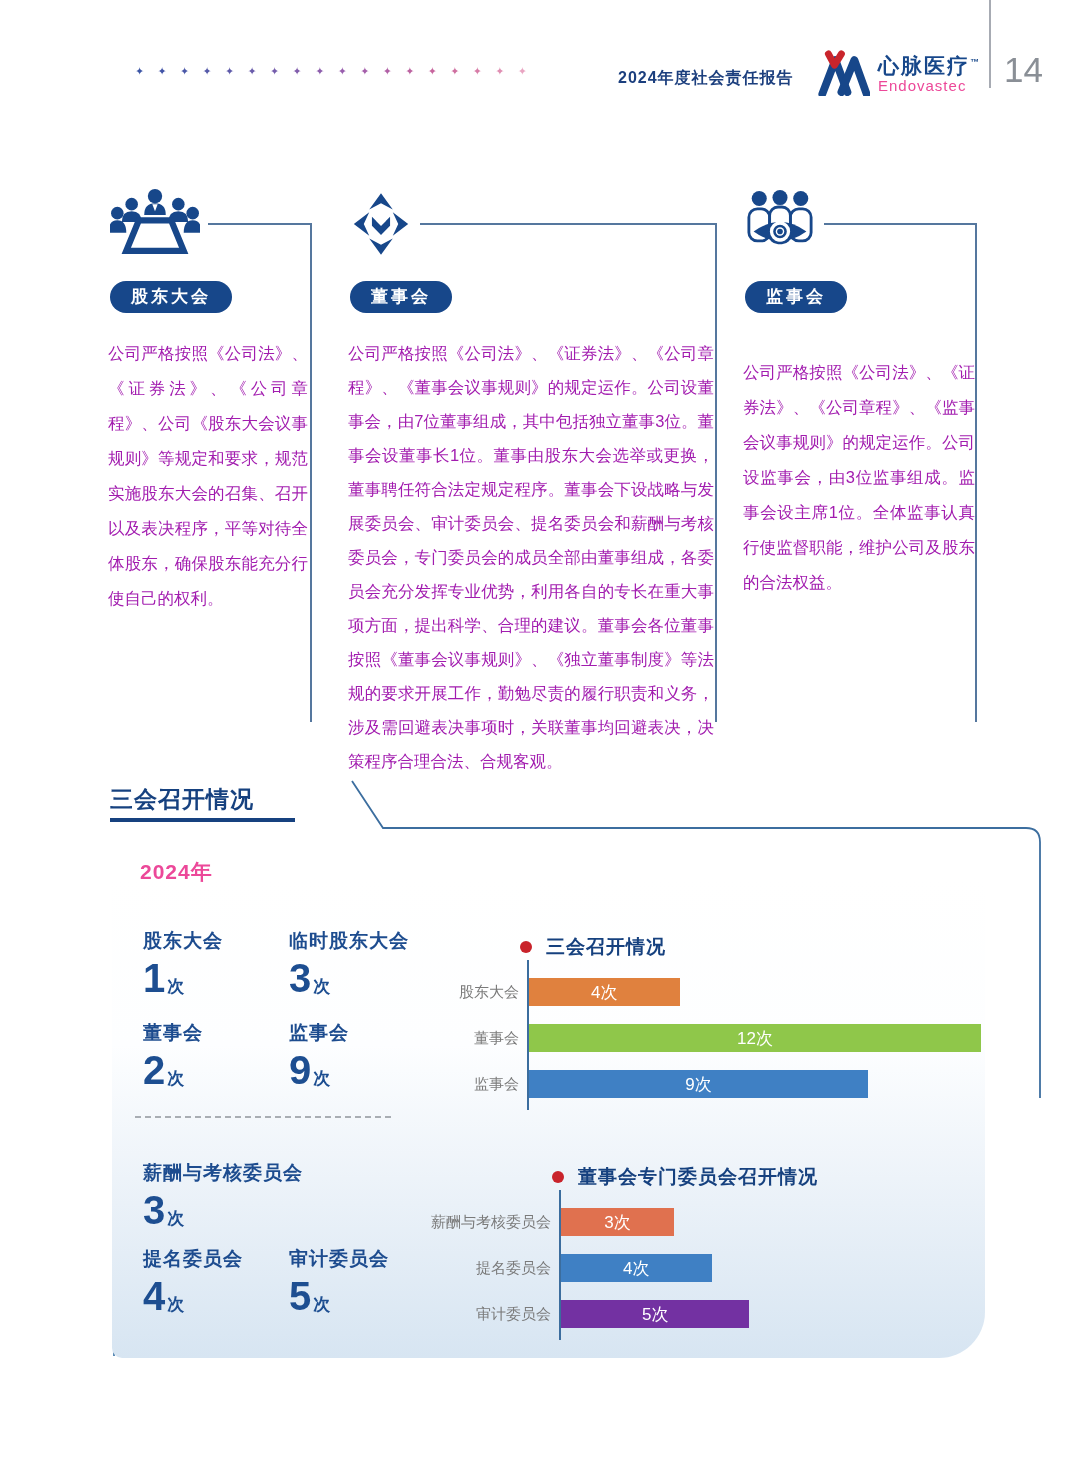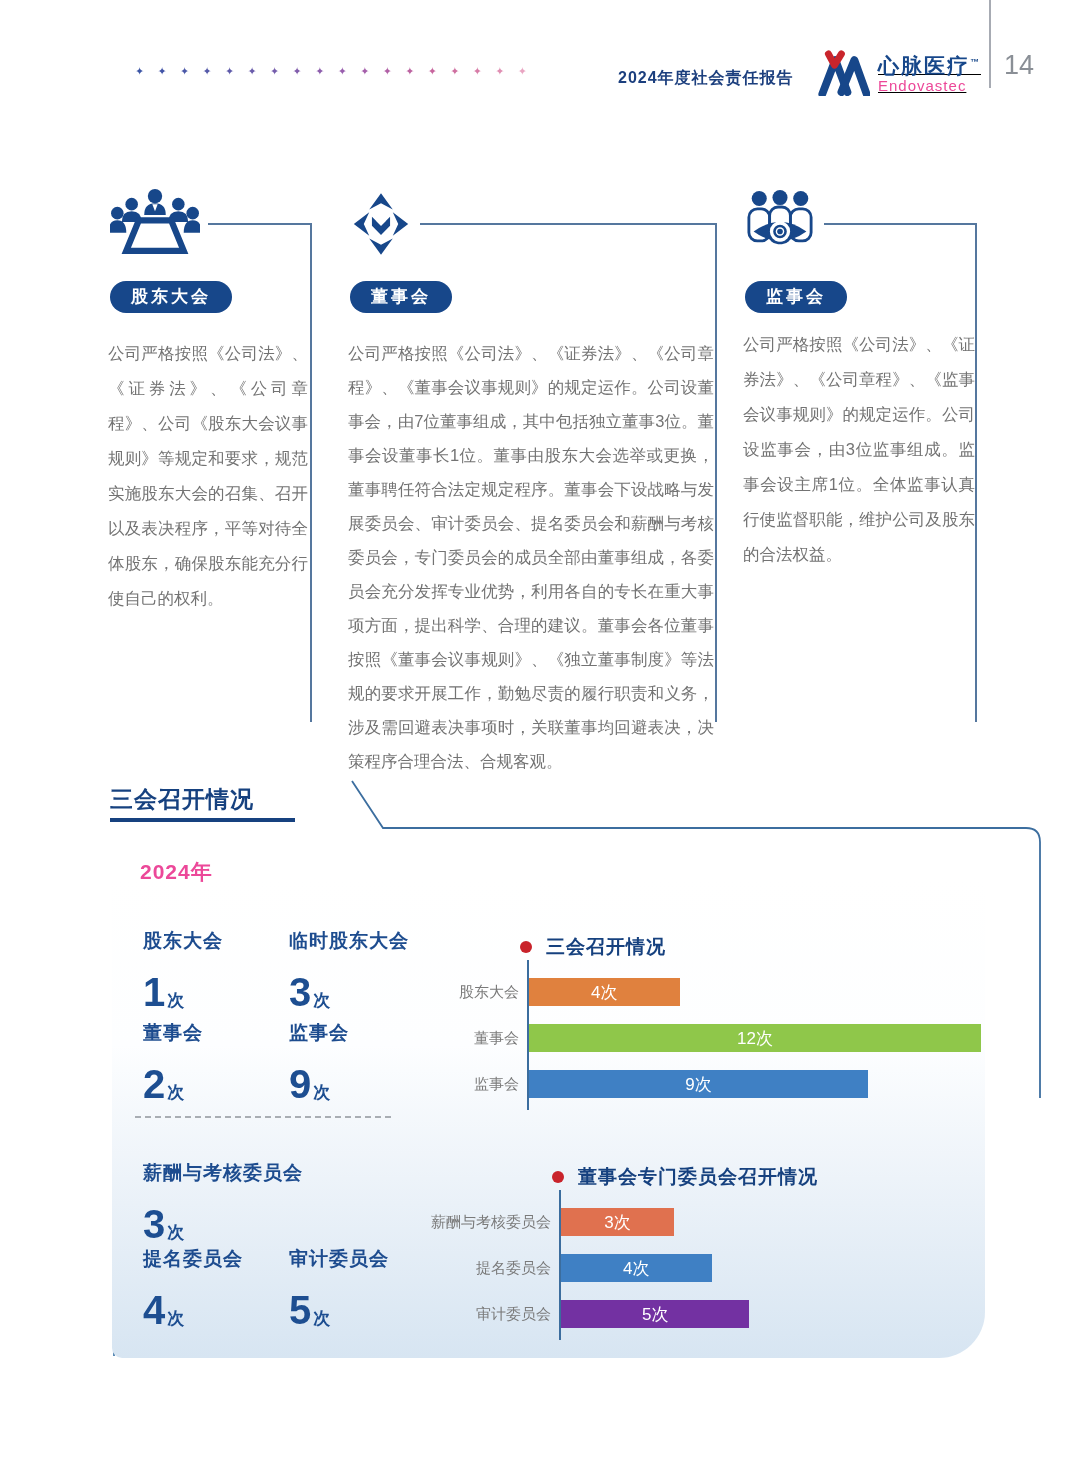--- a/index.html
+++ b/index.html
@@ -4,48 +4,48 @@
 <style>
   html,body{margin:0;padding:0;background:#ffffff;}
   body{font-family:"Liberation Sans", sans-serif;}
   .page{position:relative;width:1080px;height:1466px;background:#ffffff;overflow:hidden;margin:0 auto;}
   .abs{position:absolute;}
 
   
   .sparkles{left:135px;top:66px;width:392px;display:flex;justify-content:space-between;align-items:center;}
   .sparkle{font-size:11px;line-height:11px;}
   .report-title{left:618px;top:68px;font-size:16px;font-weight:bold;color:#1c3f7e;letter-spacing:1px;}
-  .logo-wrap{left:818px;top:50px;display:flex;align-items:center;gap:8px;text-decoration:underline;}
+  .logo-wrap{left:818px;top:50px;display:flex;align-items:center;gap:8px;}
   .logo-text-cn{font-size:21px;font-weight:bold;color:#17478a;letter-spacing:2px;line-height:22px;}
   .logo-tm{font-size:9px;vertical-align:super;color:#17478a;}
   .logo-text-en{font-size:15px;color:#ec4899;letter-spacing:1px;line-height:14px;}
   .page-divider{left:989px;top:0;width:2px;height:88px;background:#a7abb3;}
-  .page-number{left:1004px;top:50px;font-size:27px;color:#8a8f96;font-weight:500;}
+  .page-number{left:1004px;top:50px;font-size:35px;color:#8a8f96;font-weight:500;}
 
   
   .bracket{border-top:2px solid #55779e;border-right:2px solid #55779e;}
   .badge{background:#17478a;color:#ffffff;font-size:17px;font-weight:bold;letter-spacing:3px;
          padding:6px 21px;border-radius:20px;display:inline-block;line-height:20px;}
-  .col-body{font-size:16.5px;color:#737373;text-align:justify;text-justify:inter-character;line-height:35px;}
+  .col-body{font-size:16.5px;color:#a21caf;text-align:justify;text-justify:inter-character;line-height:35px;}
   .col-body.mid{line-height:34px;}
 
   
   .section-title{left:110px;top:784px;font-size:23px;font-weight:bold;color:#16417f;letter-spacing:1px;}
   .section-underline{left:110px;top:818px;width:185px;height:4px;background:#16417f;}
 
   
   .panel{left:112px;top:876px;width:873px;height:482px;
          background:linear-gradient(180deg,#ffffff 0%,#fdfeff 35%,#eaf1f8 68%,#d7e5f2 100%);
          border-radius:6px 6px 46px 10px;}
   .year-label{left:140px;top:858px;font-size:21px;font-weight:bold;color:#ec4899;letter-spacing:1px;}
 
   
   .stat{width:150px;}
   .stat-label{font-size:19px;font-weight:bold;color:#1d4c8f;letter-spacing:1px;}
-  .stat-value{margin-top:16px;color:#1d4e91;}
+  .stat-value{margin-top:2px;color:#1d4e91;}
   .stat-value .num{font-size:40px;font-weight:bold;line-height:44px;}
   .stat-value .unit{font-size:17px;font-weight:bold;margin-left:2px;}
   .dashed-divider{left:135px;top:1116px;width:256px;border-top:2px dashed #a8adb3;}
 
   
   .chart{width:585px;}
   .chart-header{display:flex;align-items:center;gap:14px;padding-left:113px;height:26px;}
   .dot{width:12px;height:12px;border-radius:50%;flex:0 0 12px;}
   .chart-title{font-size:19px;font-weight:bold;color:#16417f;letter-spacing:1px;}
   .chart-rows{margin-left:120px;border-left:2px solid #3b6d9e;padding:18px 0 12px 0;width:452px;}
@@ -151,21 +151,21 @@
       <rect x="47" y="20" width="22" height="34" rx="9" fill="#ffffff" stroke="#17478a" stroke-width="3"></rect>
       <rect x="25" y="18" width="22" height="38" rx="9" fill="#ffffff" stroke="#17478a" stroke-width="3"></rect>
       <path d="M8,44 Q36,24 64,44 Q36,64 8,44 Z" fill="#17478a"></path>
       <circle cx="36" cy="44" r="9" fill="none" stroke="#ffffff" stroke-width="3.5"></circle>
       <circle cx="36" cy="44" r="4.5" fill="#ffffff"></circle>
       <circle cx="36" cy="44" r="3" fill="#17478a"></circle>
     </svg>
   </div>
 
   <div class="abs badge" style="left:745px;top:281px;">监事会</div>
-  <div class="abs col-body" style="left:743px;top:327px;width:232px;">公司严格按照《公司法》、《证券法》、《公司章程》、《监事会议事规则》的规定运作。公司设监事会，由3位监事组成。监事会设主席1位。全体监事认真行使监督职能，维护公司及股东的合法权益。</div>
+  <div class="abs col-body" style="left:743px;top:355px;width:232px;">公司严格按照《公司法》、《证券法》、《公司章程》、《监事会议事规则》的规定运作。公司设监事会，由3位监事组成。监事会设主席1位。全体监事认真行使监督职能，维护公司及股东的合法权益。</div>
 
   <div class="abs section-title">三会召开情况</div>
   <div class="abs section-underline"></div>
 
   <svg class="abs overlay" width="1080" height="1466">
     <path d="M352,781 L383,828 L1026,828 Q1040,828 1040,842 L1040,1098" fill="none" stroke="#3c6e9f" stroke-width="1.8"></path>
     <path d="M142,877 Q114,877 114,903 L114,1356" fill="none" stroke="#4a7fae" stroke-width="1.8"></path>
   </svg>
 
   <div class="abs panel"></div>

